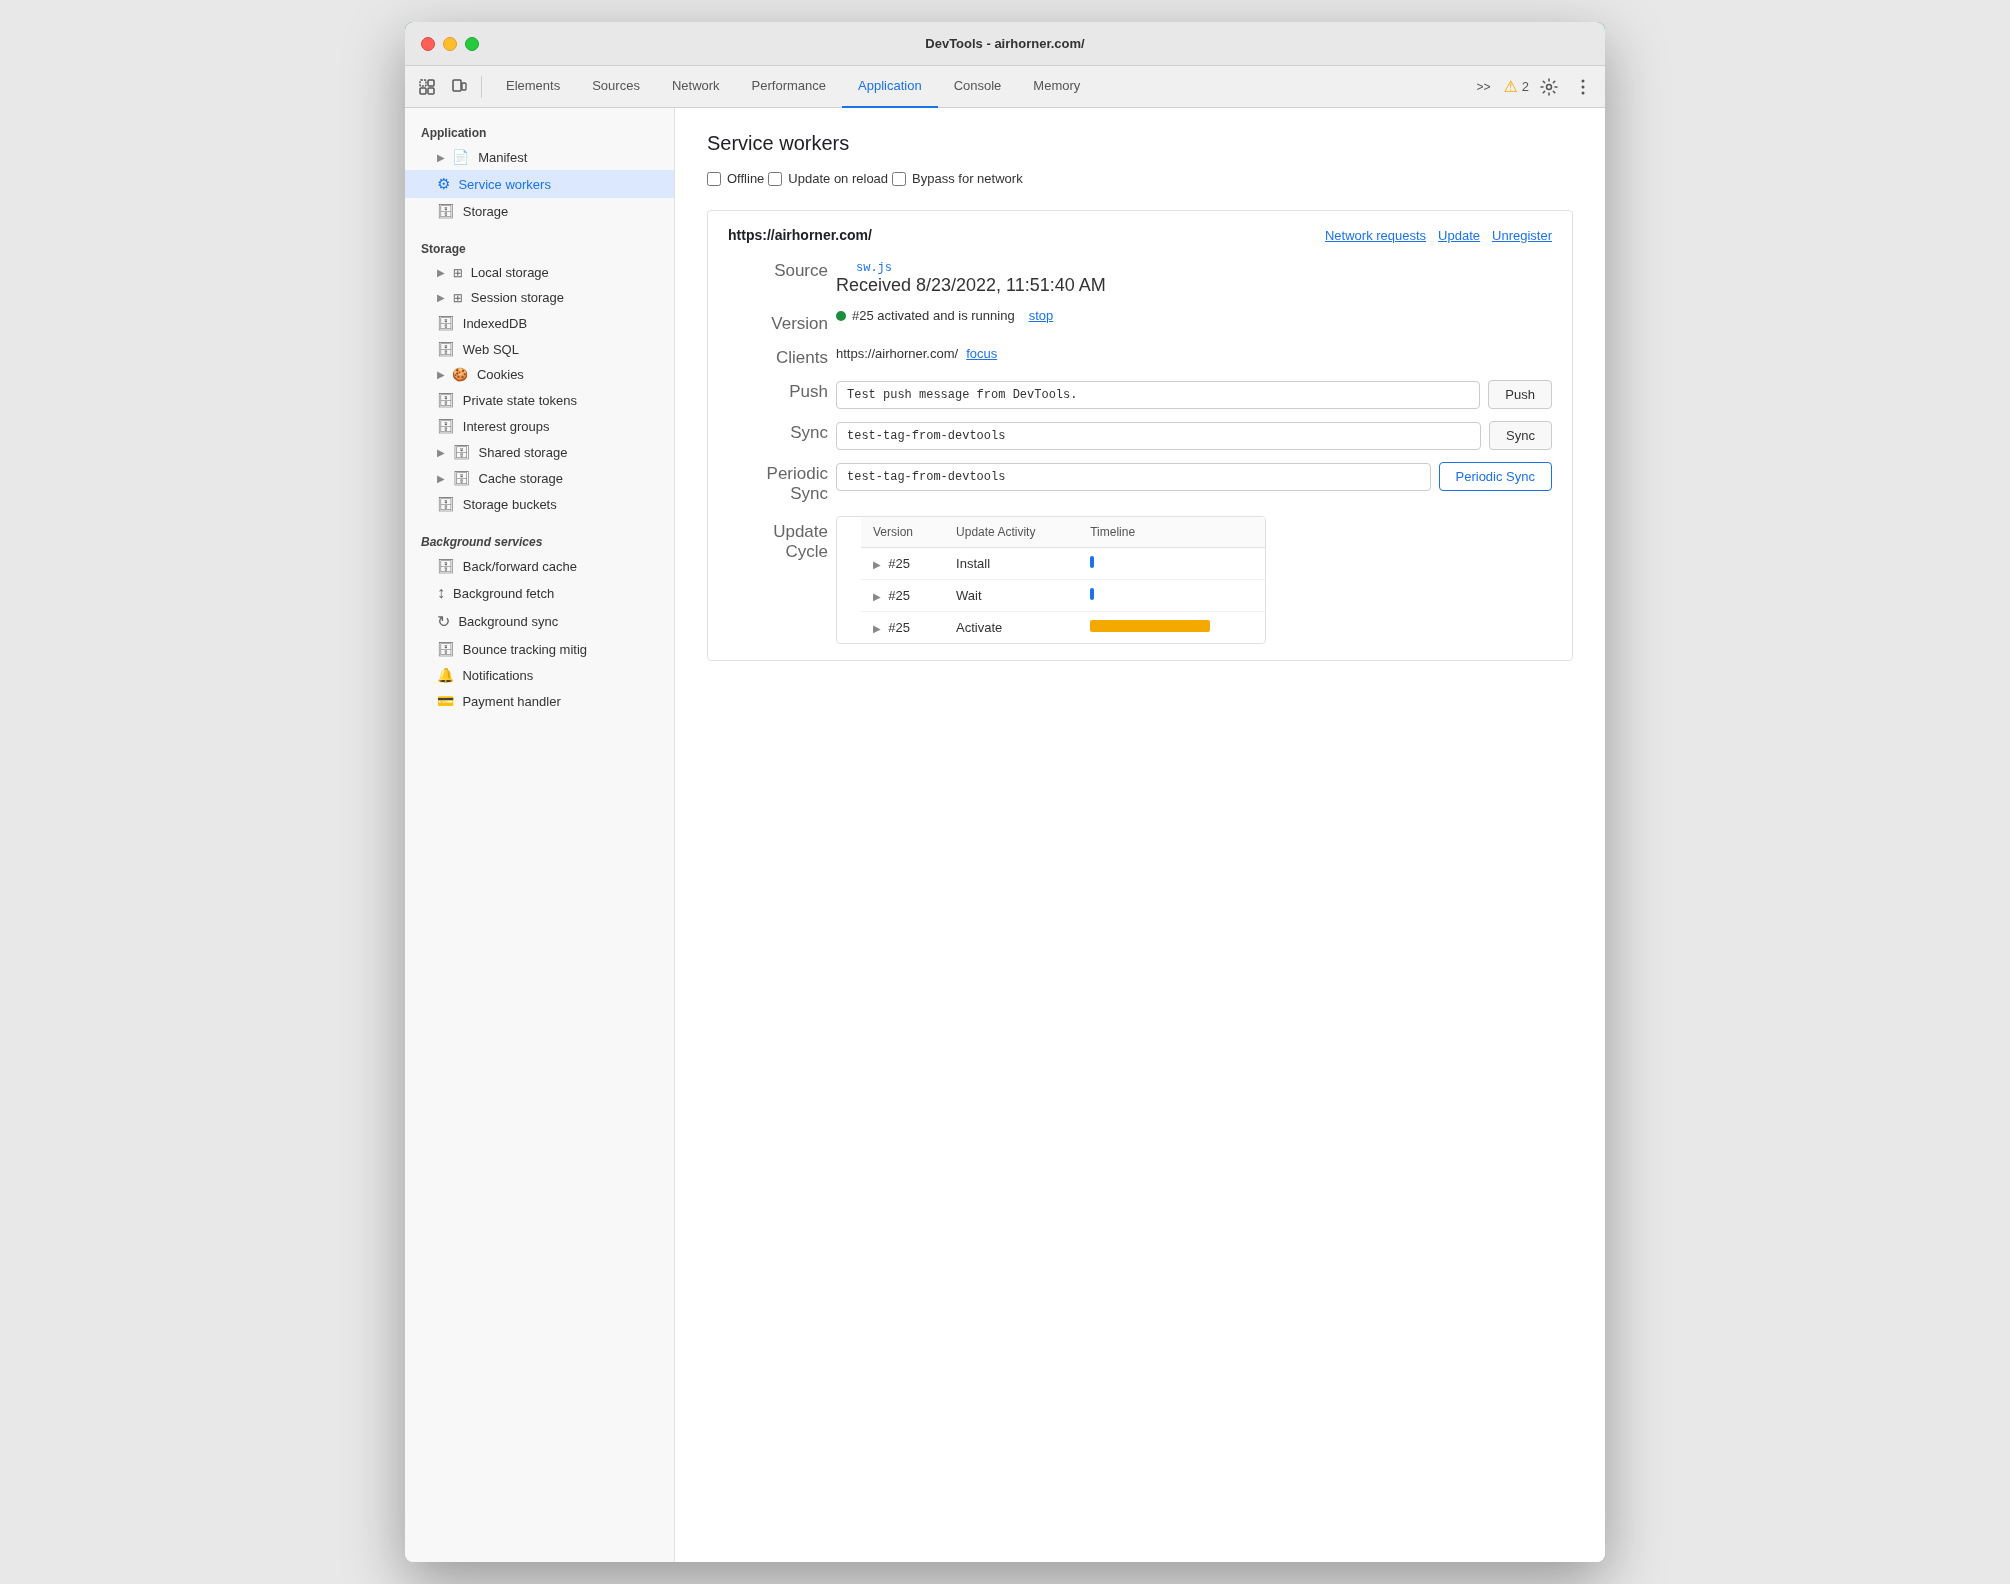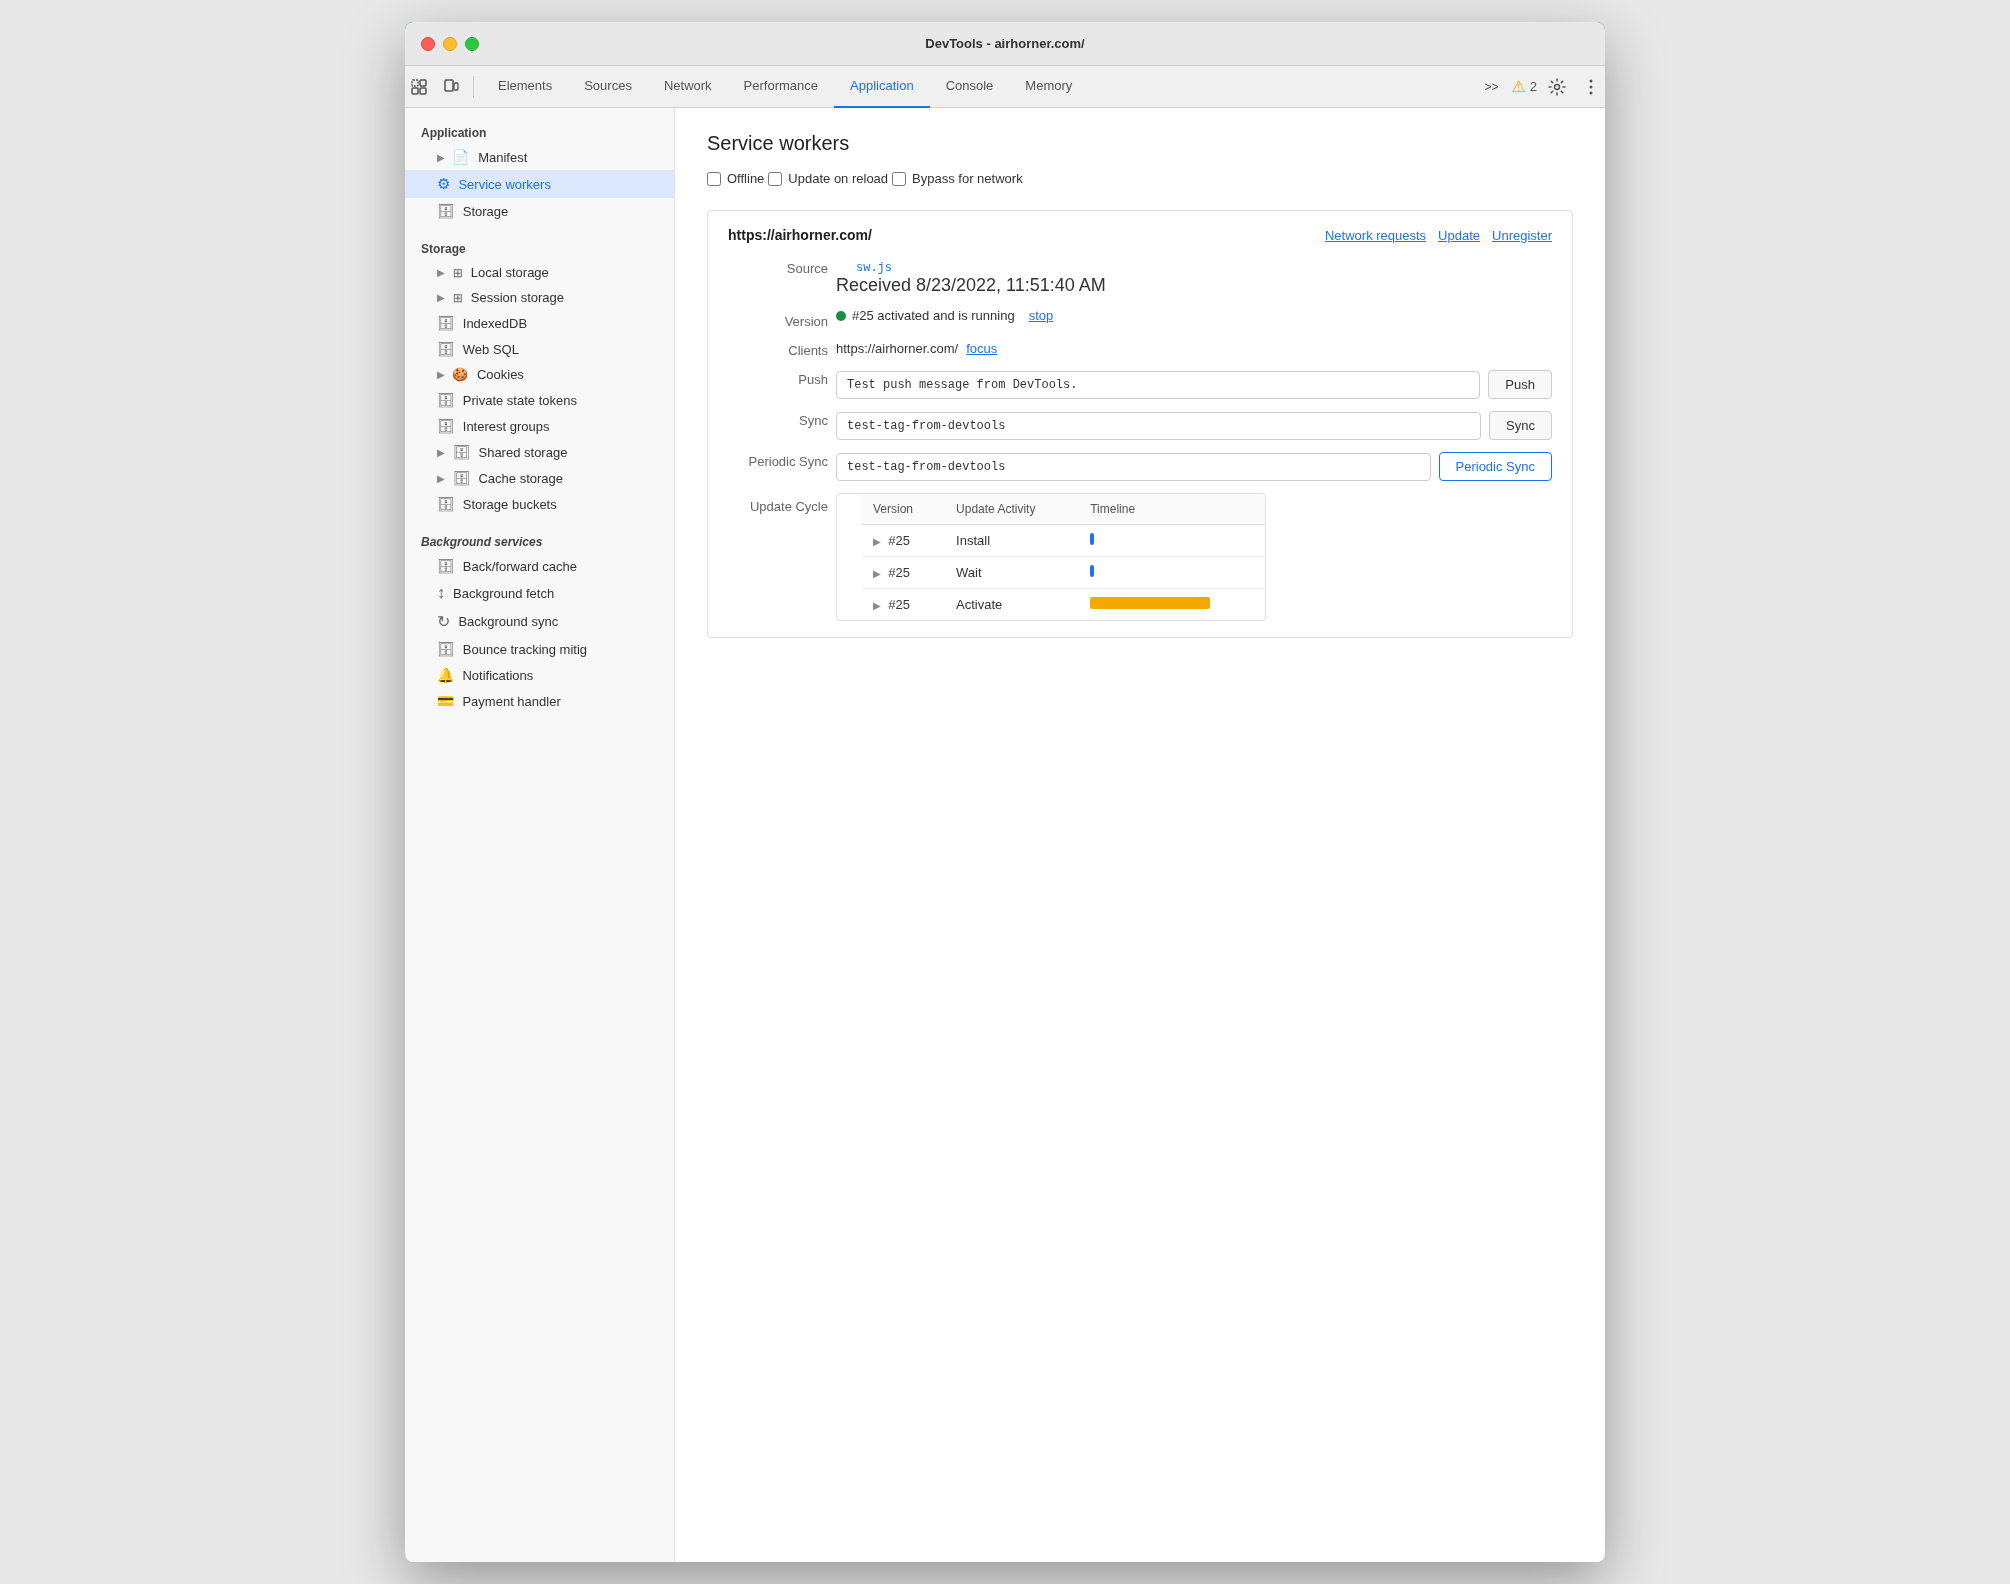--- a/index.html
+++ b/index.html
@@ -47,21 +47,21 @@
       transform: translateX(-50%);
       font-size: 13px;
       font-weight: 600;
       color: #333;
     }
     .toolbar {
       background: #f0f0f0;
       border-bottom: 1px solid #d0d0d0;
       display: flex;
       align-items: center;
-      padding: 0 0;
+      padding: 0 8px;
       height: 42px;
       gap: 4px;
       justify-content: flex-end;
     }
     .toolbar-icon {
       width: 28px;
       height: 28px;
       display: flex;
       align-items: center;
       justify-content: center;
@@ -212,21 +212,21 @@
       text-decoration: underline;
       cursor: pointer;
     }
     .sw-fields {
       display: grid;
       grid-template-columns: 100px 1fr;
       gap: 12px 8px;
       align-items: start;
     }
     .field-label {
-      font-size: 13px;
+      font-size: 17px;
       color: #666;
       text-align: right;
       padding-top: 2px;
     }
     .field-value {
       font-size: 13px;
       color: #333;
     }
     .field-value.monospace {
       font-family: 'Courier New', Courier, monospace;

